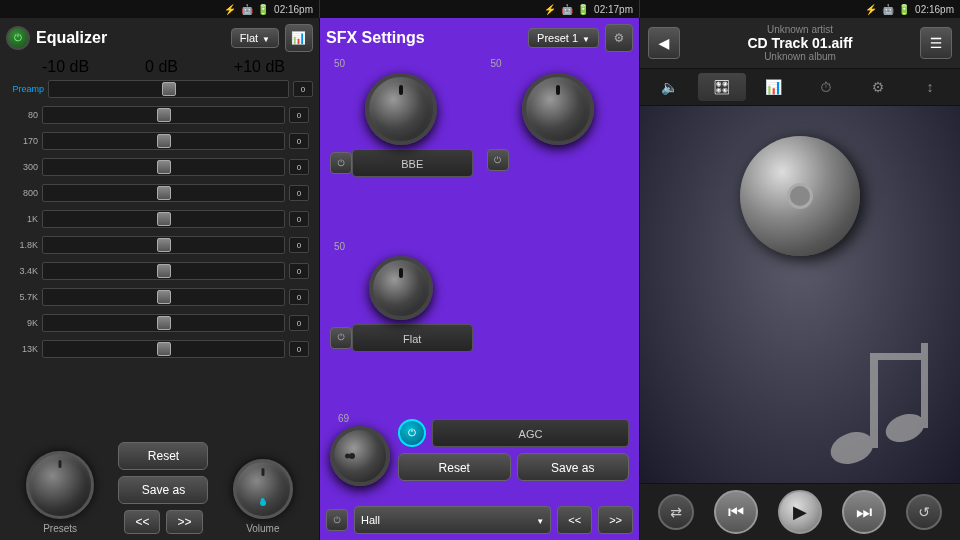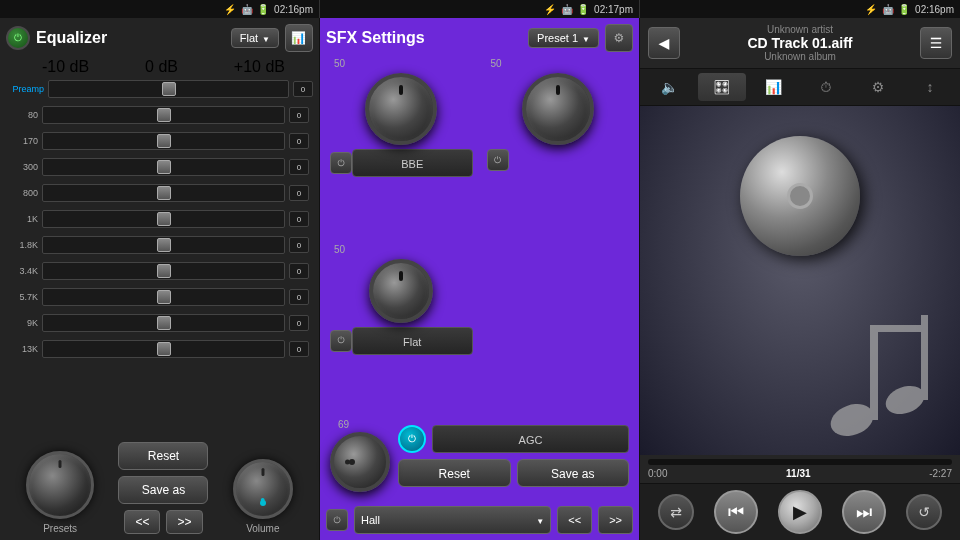--- a/index.html
+++ b/index.html
@@ -414,21 +414,21 @@
       color: #ccc;
       font-size: 11px;
       text-align: center;
       line-height: 28px;
       cursor: pointer;
     }
 
     .sfx-bottom {
       display: flex;
       flex-direction: column;
-      gap: 14px;
+      gap: 20px;
       margin-top: 4px;
     }
 
     .sfx-bottom-row {
       display: flex;
       align-items: center;
       gap: 6px;
     }
 
     .sfx-action-btn {
@@ -1021,30 +1021,20 @@
             <ellipse cx="22" cy="105" rx="22" ry="15" transform="rotate(-20,22,105)"></ellipse>
             <rect x="40" y="10" width="8" height="95"></rect>
             <ellipse cx="75" cy="85" rx="20" ry="13" transform="rotate(-20,75,85)"></ellipse>
             <rect x="91" y="0" width="7" height="85"></rect>
             <rect x="40" y="10" width="58" height="7"></rect>
           </g>
         </svg>
       </div>
     </div>
 
-    <div class="progress-area">
-      <div class="progress-bar-container">
-        <div class="progress-bar-fill" style="width:0%;"></div>
-      </div>
-      <div class="progress-time-row">
-        <span class="time-left">0:00</span>
-        <span class="track-info">11/31</span>
-        <span class="time-right">-2:27</span>
-      </div>
-    </div>
 
     <div class="player-controls">
       <div class="ctrl-btn">
         <span>⇄</span>
       </div>
       <div class="ctrl-btn ctrl-btn-large">
         <span>⏮</span>
       </div>
       <div class="ctrl-btn ctrl-btn-large ctrl-btn-play">
         <span>▶</span>

